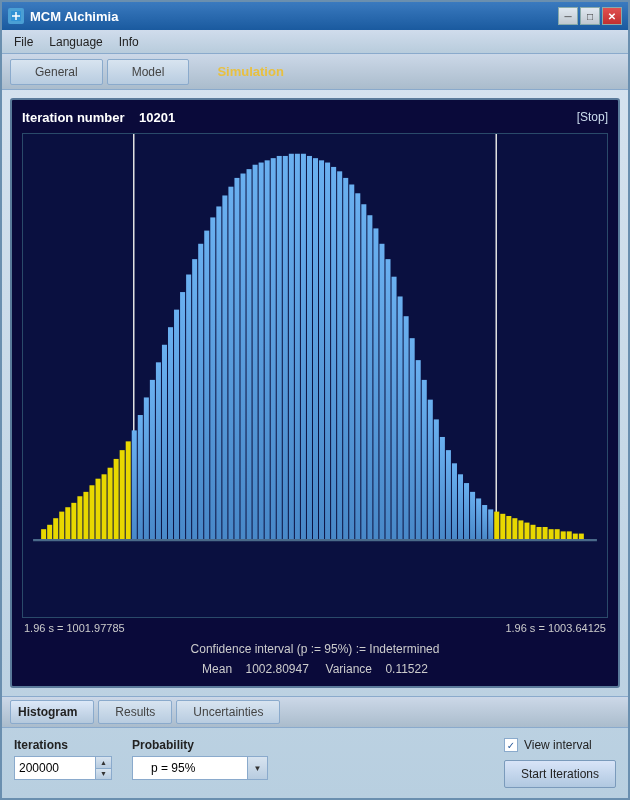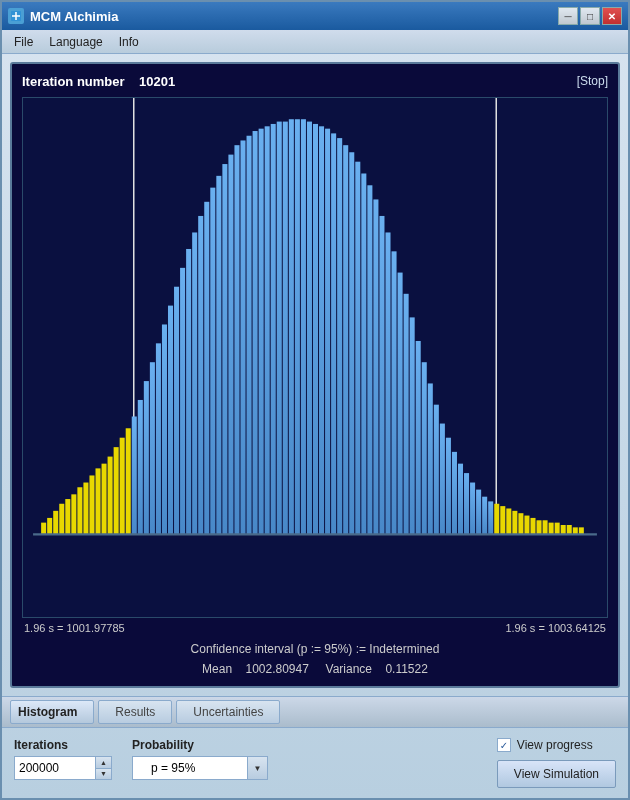--- a/index.html
+++ b/index.html
@@ -390,20 +390,25 @@
       <div class="tb-btn close">✕</div>
     </div>
   </div>
 
   <div class="menu-bar">
     <div class="menu-item">File</div>
     <div class="menu-item">Language</div>
     <div class="menu-item">Info</div>
   </div>
 
+  <div class="tab-bar">
+    <button class="tab-btn">General</button>
+    <button class="tab-btn">Model</button>
+    <button class="tab-btn active">Simulation</button>
+  </div>
 
   <div class="main-content">
 
     <div class="chart-container">
       <div class="chart-header">
         <span>
           <span>Iteration number</span>
           &nbsp;&nbsp;
           <span>10201</span>
         </span>
@@ -571,18 +576,18 @@
         </select>
         <div class="select-arrow">▼</div>
       </div>
     </div>
 
     <div class="right-controls">
       <div class="checkbox-row">
         <div class="checkbox-box">
           <span class="checkbox-check">✓</span>
         </div>
-        <span class="checkbox-label">View progress</span>
-      </div>
-      <button class="start-btn">View Simulation</button>
+        <span class="checkbox-label">View interval</span>
+      </div>
+      <button class="start-btn">Start Iterations</button>
     </div>
   </div>
 </div>
 
 </body></html>

